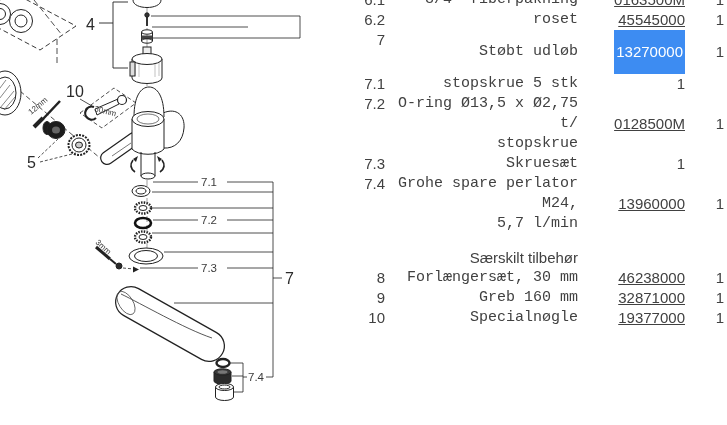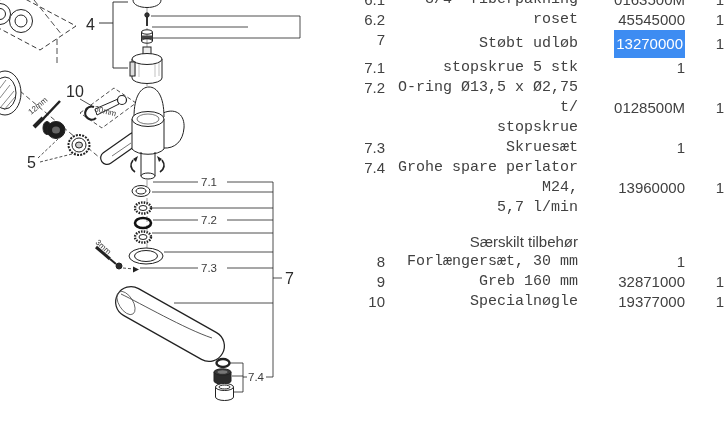--- a/index.html
+++ b/index.html
@@ -5,24 +5,24 @@
   html,body{margin:0;padding:0;background:#fff;}
   .screen{
     position:relative;width:727px;height:425px;background:#ffffff;
     overflow:hidden;font-family:"Liberation Sans",sans-serif;
   }
   
   .ptable{position:absolute;left:330px;top:-10px;width:394px;color:#414141;font-size:15px;}
   .prow{display:grid;grid-template-columns:55px 193px 107px 39px;align-items:center;line-height:20px;min-height:20px;text-align:right;}
   .prow .pos{align-self:start;}
   .prow .desc div{line-height:20px;font-family:Liberation Mono, monospace;}
-  .prow .part{white-space:nowrap;}
+  .prow .part{white-space:nowrap;text-decoration:underline;}
   .prow .qty{padding-left:2px;}
   .sec-header{margin-top:14px;}
-  .hl{color:#fff;padding:4px 2px;margin-left:-2px;display:inline-block;}
+  .hl{color:#fff;padding:12px 2px;margin-left:-2px;display:inline-block;}
   
   .diagram{position:absolute;left:0;top:0;}
   .dg-num{font-size:16px;fill:#2b2b2b;}
   .dg-num-sm{font-size:11.5px;fill:#3a3a3a;}
   .dg-tool{font-size:8px;fill:#3a3a3a;}
   svg text{font-family:"Liberation Sans",sans-serif;}
 </style>
 </head>
 <body>
 
@@ -256,20 +256,21 @@
       <div class="desc">Særskilt tilbehør</div>
       <div class="part"></div>
       <div class="qty"></div>
     </div>
 
     <div class="prow">
       <div class="pos">8</div>
       <div class="desc">
           <div>Forlængersæt, 30 mm</div>
         </div>
+      <div class="part">46238000</div>
       <div class="qty">1</div>
     </div>
 
     <div class="prow">
       <div class="pos">9</div>
       <div class="desc">
           <div>Greb 160 mm</div>
         </div>
       <div class="part">32871000</div>
       <div class="qty">1</div>

